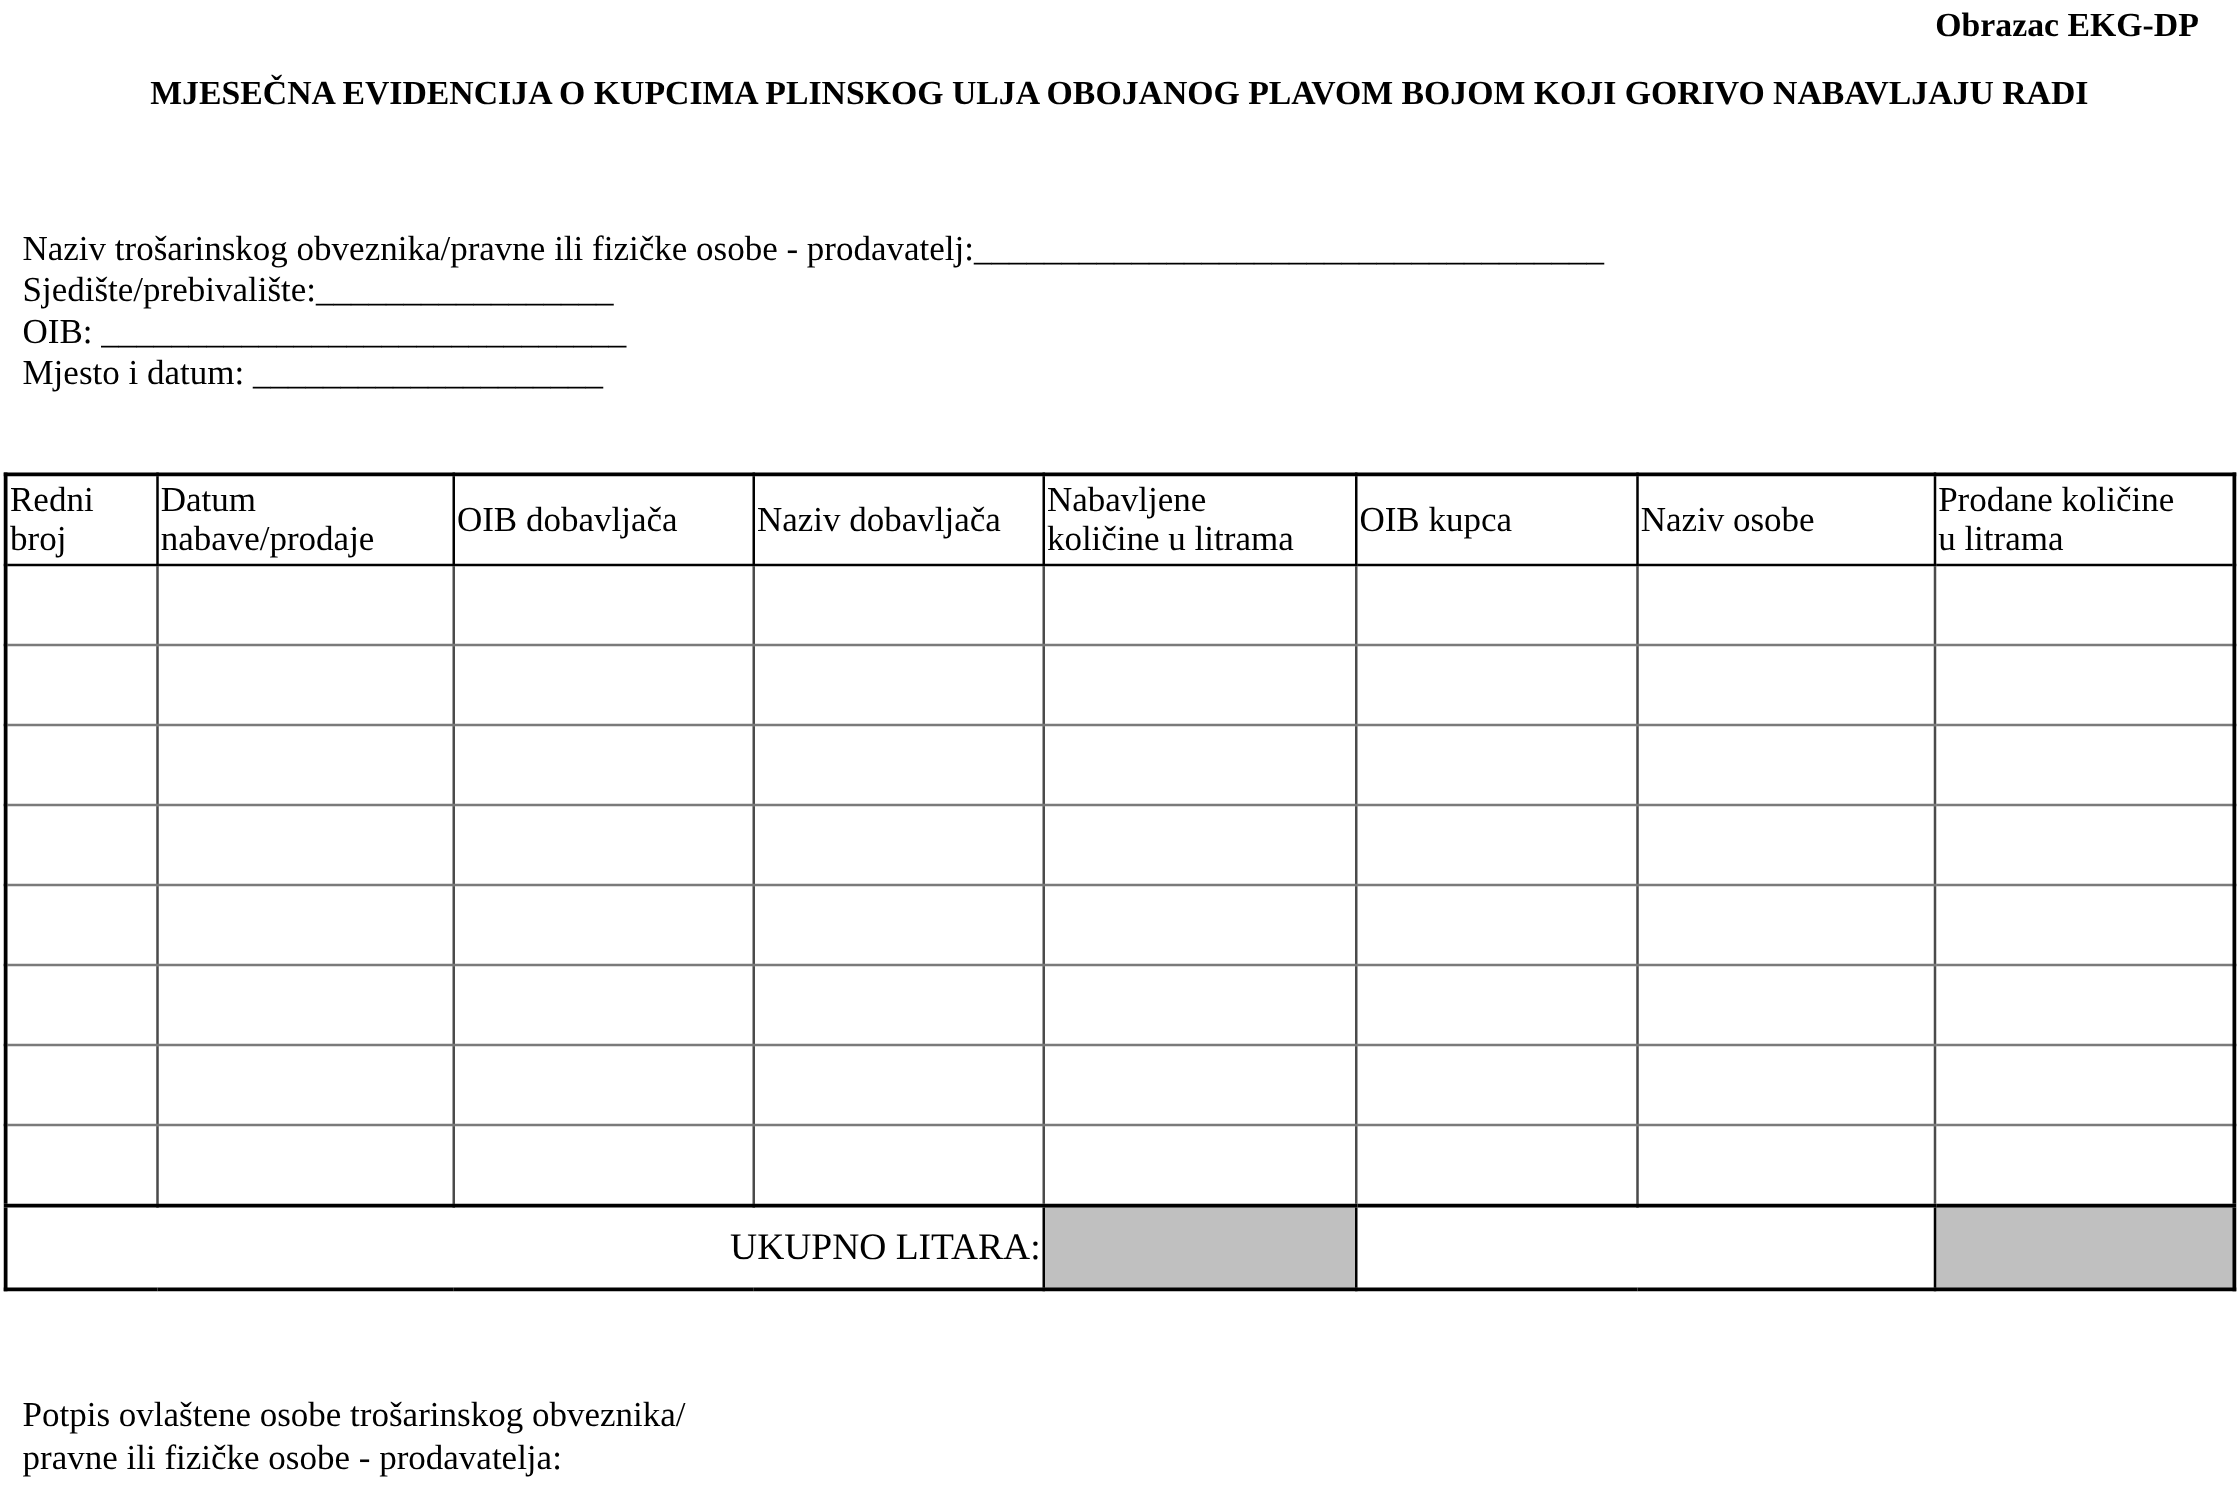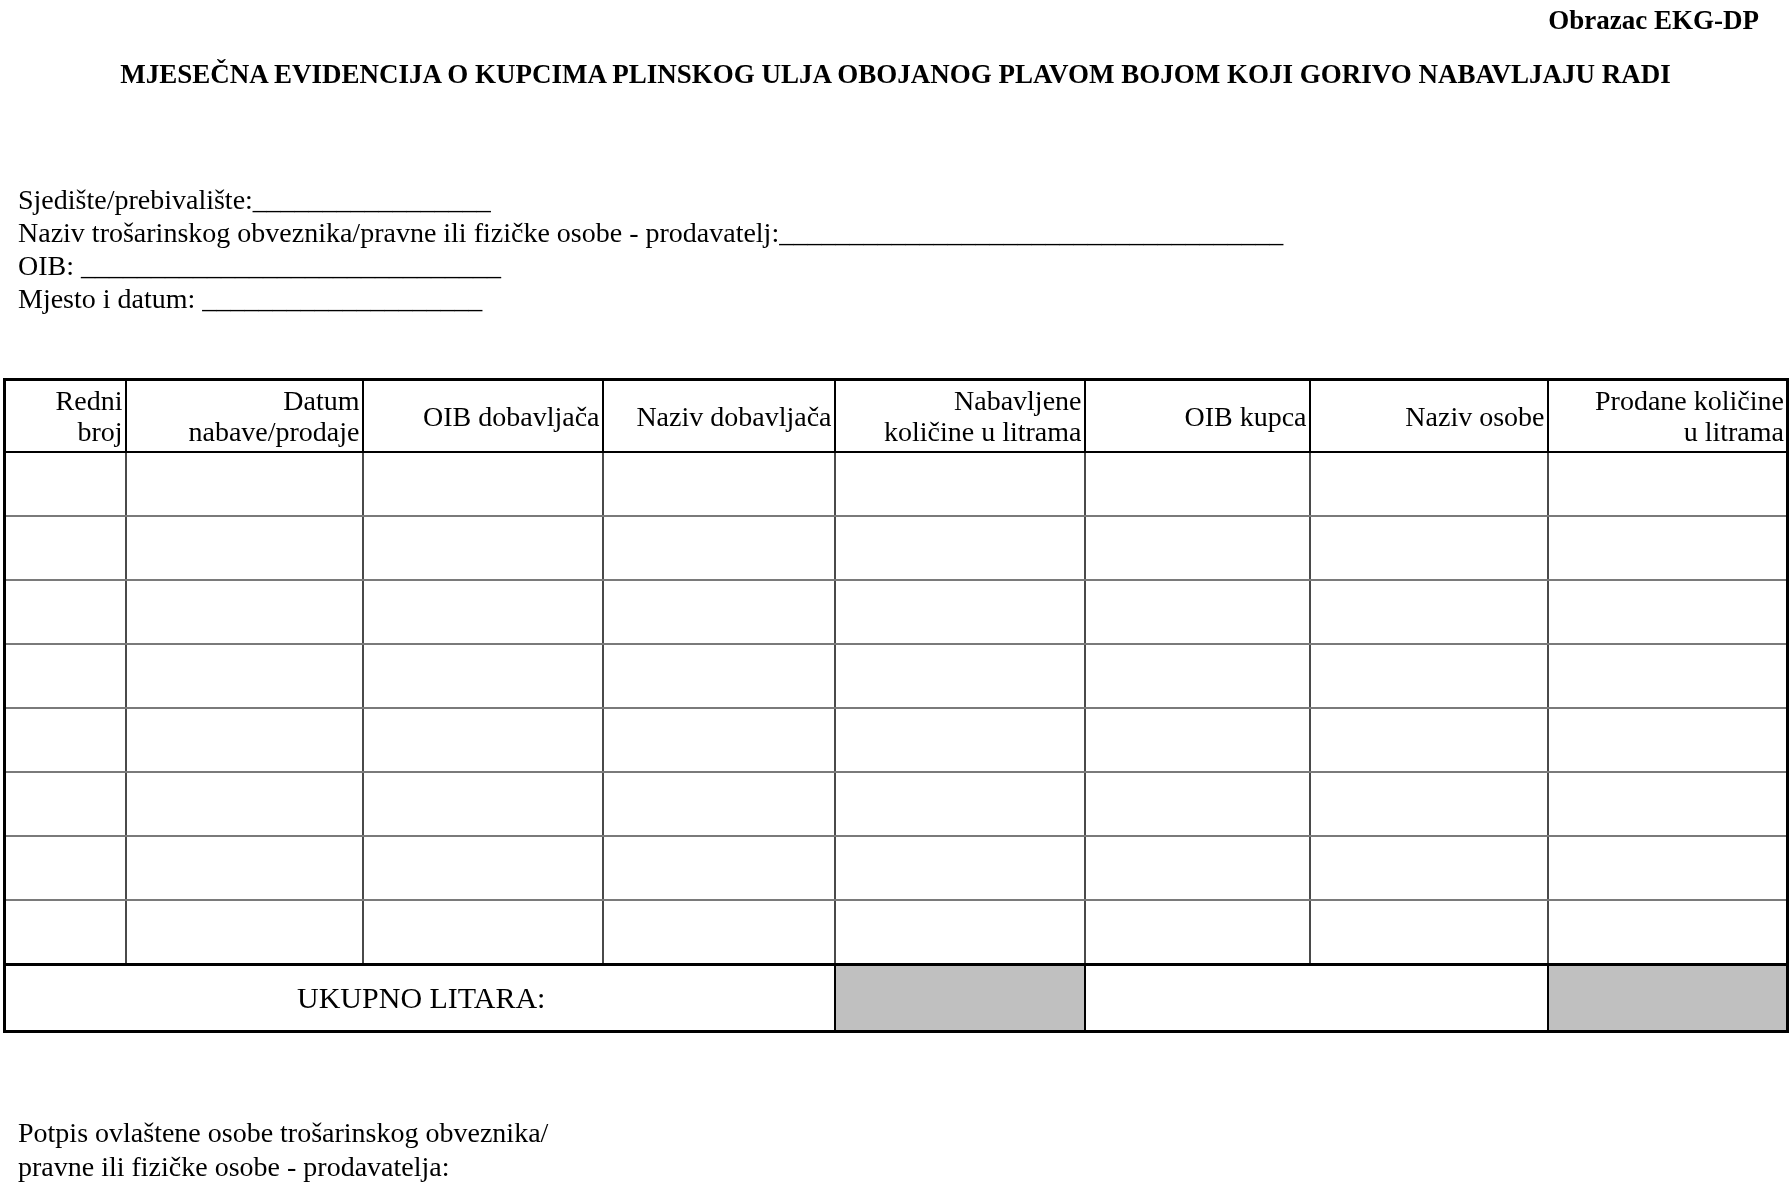--- a/index.html
+++ b/index.html
@@ -47,42 +47,42 @@
     width: 1783px;
     border-collapse: collapse;
     table-layout: fixed;
     border: 3px solid #000000;
   }
   table.records th {
     border: 2px solid #000000;
     font-weight: normal;
     font-size: 28px;
     line-height: 31px;
-    text-align: right;
+    text-align: left;
     vertical-align: middle;
     height: 70px;
     white-space: pre-line;
     padding: 0 2px;
   }
   table.records tbody td {
     border: 2px solid #7a7a7a;
     border-left-color: #4a4a4a;
     border-right-color: #4a4a4a;
     height: 62px;
     padding: 0;
   }
   table.records tr.total-row td {
     border: 2px solid #000000;
     border-top: 3px solid #000000;
     height: 62px;
     vertical-align: middle;
   }
   td.total-label {
     font-size: 30px;
-    text-align: center;
+    text-align: right;
     padding-left: 4px;
   }
   .gray-fill { background: #c0c0c0; }
   .signature {
     position: absolute;
     left: 18px;
     top: 1116px;
     font-size: 28px;
     line-height: 34px;
   }
@@ -91,22 +91,22 @@
 </head>
 <body>
 
 <div class="form-code">Obrazac EKG-DP</div>
 
 <div class="doc-title">
   <div>MJESEČNA EVIDENCIJA O KUPCIMA PLINSKOG ULJA OBOJANOG PLAVOM BOJOM KOJI GORIVO NABAVLJAJU RADI</div>
 </div>
 
 <div class="seller-info">
+  <div>Naziv trošarinskog obveznika/pravne ili fizičke osobe - prodavatelj:____________________________________</div>
   <div>Sjedište/prebivalište:_________________</div>
-  <div>Naziv trošarinskog obveznika/pravne ili fizičke osobe - prodavatelj:____________________________________</div>
   <div>OIB: ______________________________</div>
   <div>Mjesto i datum: ____________________</div>
 </div>
 
 <table class="records">
   <colgroup>
     <col style="width:121px">
     <col style="width:237px">
     <col style="width:240px">
     <col style="width:232px">

